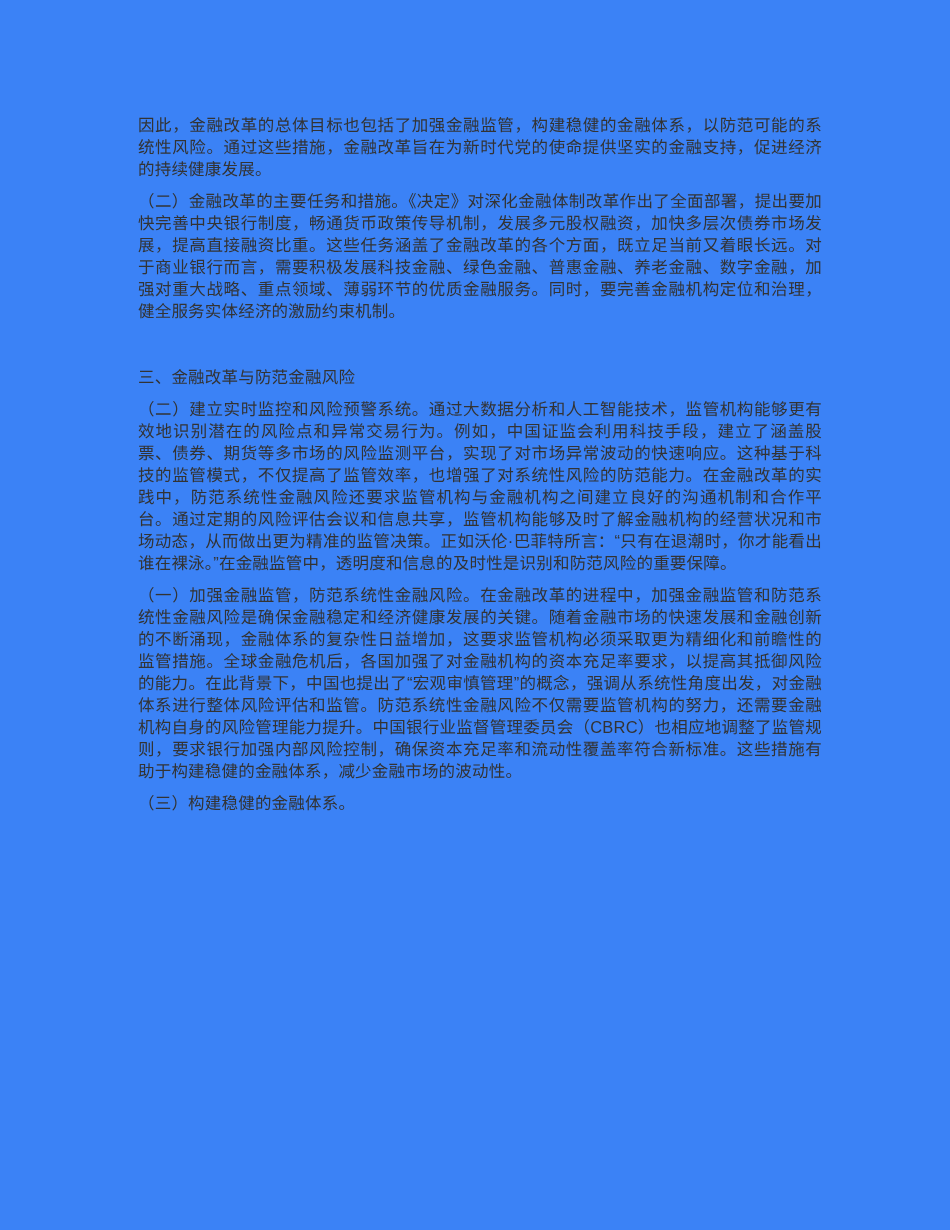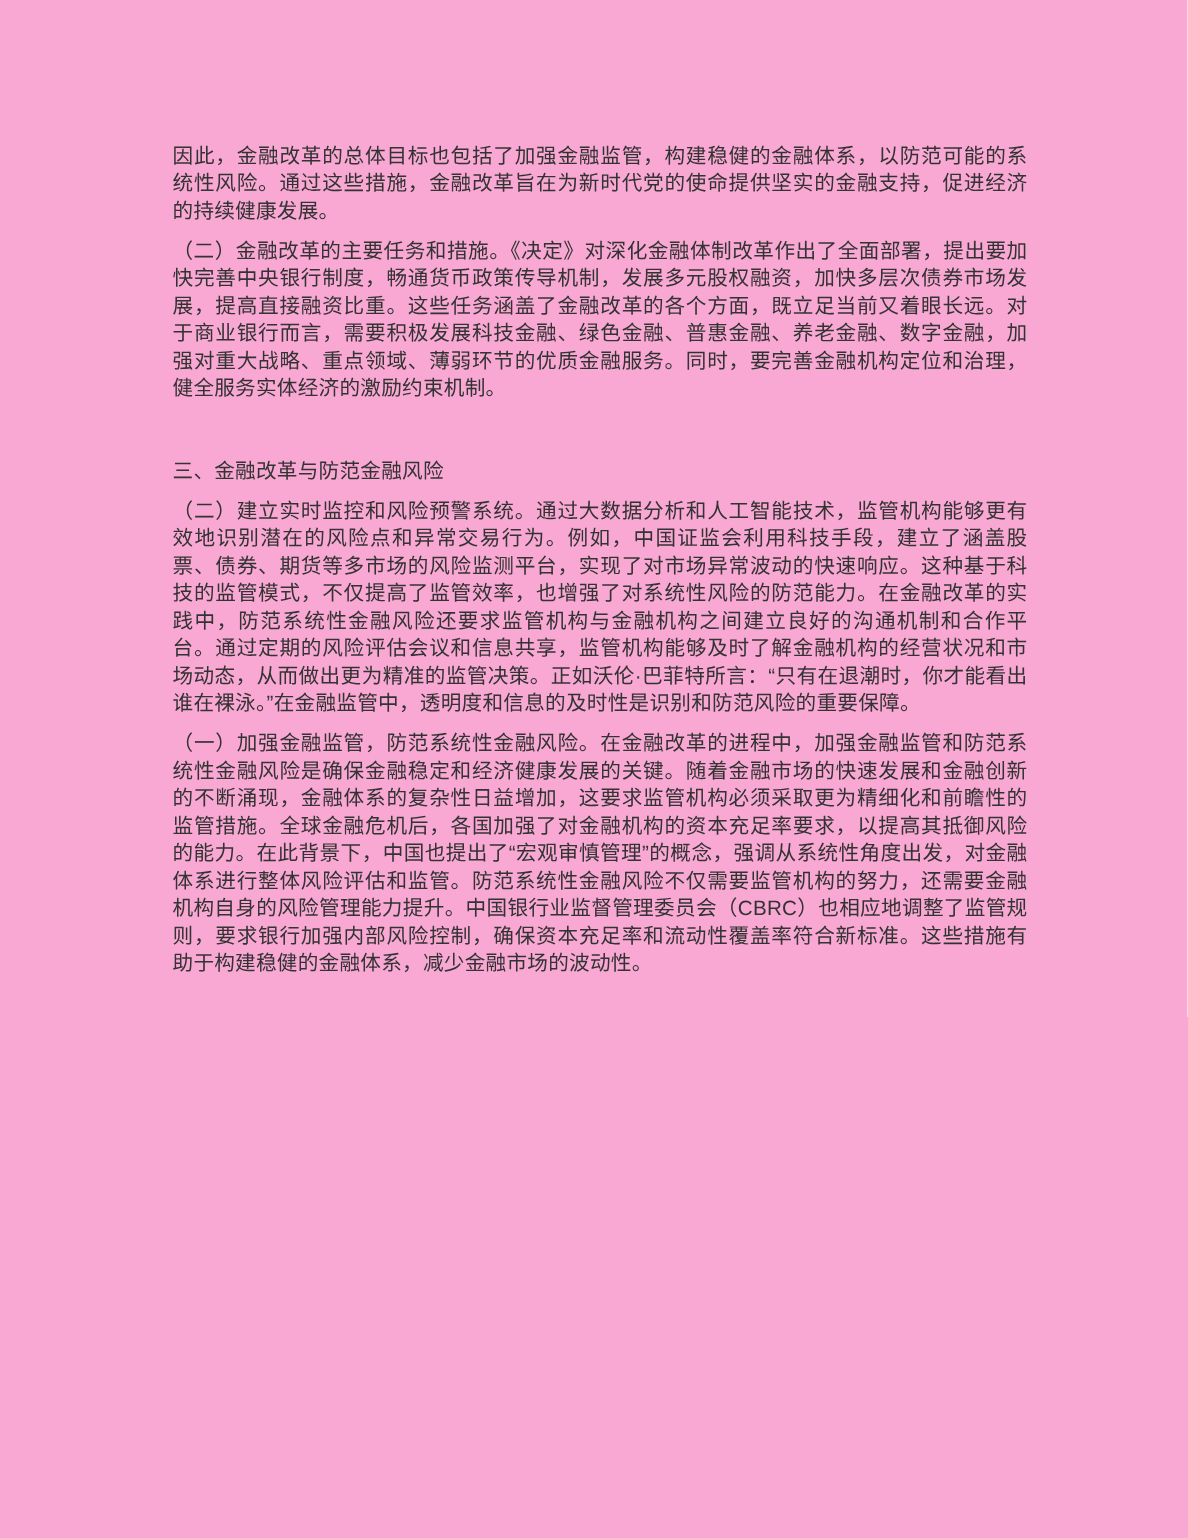--- a/index.html
+++ b/index.html
@@ -13,21 +13,21 @@
     position: relative;
     font-family: "Liberation Sans", "DejaVu Sans", sans-serif;
     overflow: hidden;
   }
   .page {
     position: absolute;
     left: 0;
     top: 0;
     width: 950px;
     height: 1230px;
-    background: #f9a8d4;
+    background: #3b82f6;
   }
   .content {
     position: absolute;
     left: 138px;
     top: 114px;
     width: 684px;
     color: #333333;
     font-size: 16.5px;
     line-height: 22px;
     text-align: justify;
@@ -46,14 +46,15 @@
 </head>
 <body>
 
 <div class="page">
   <div class="content">
     <p>因此，金融改革的总体目标也包括了加强金融监管，构建稳健的金融体系，以防范可能的系统性风险。通过这些措施，金融改革旨在为新时代党的使命提供坚实的金融支持，促进经济的持续健康发展。</p>
     <p>（二）金融改革的主要任务和措施。《决定》对深化金融体制改革作出了全面部署，提出要加快完善中央银行制度，畅通货币政策传导机制，发展多元股权融资，加快多层次债券市场发展，提高直接融资比重。这些任务涵盖了金融改革的各个方面，既立足当前又着眼长远。对于商业银行而言，需要积极发展科技金融、绿色金融、普惠金融、养老金融、数字金融，加强对重大战略、重点领域、薄弱环节的优质金融服务。同时，要完善金融机构定位和治理，健全服务实体经济的激励约束机制。</p>
     <p class="section-heading">三、金融改革与防范金融风险</p>
     <p>（二）建立实时监控和风险预警系统。通过大数据分析和人工智能技术，监管机构能够更有效地识别潜在的风险点和异常交易行为。例如，中国证监会利用科技手段，建立了涵盖股票、债券、期货等多市场的风险监测平台，实现了对市场异常波动的快速响应。这种基于科技的监管模式，不仅提高了监管效率，也增强了对系统性风险的防范能力。在金融改革的实践中，防范系统性金融风险还要求监管机构与金融机构之间建立良好的沟通机制和合作平台。通过定期的风险评估会议和信息共享，监管机构能够及时了解金融机构的经营状况和市场动态，从而做出更为精准的监管决策。正如沃伦·巴菲特所言：“只有在退潮时，你才能看出谁在裸泳。”在金融监管中，透明度和信息的及时性是识别和防范风险的重要保障。</p>
     <p>（一）加强金融监管，防范系统性金融风险。在金融改革的进程中，加强金融监管和防范系统性金融风险是确保金融稳定和经济健康发展的关键。随着金融市场的快速发展和金融创新的不断涌现，金融体系的复杂性日益增加，这要求监管机构必须采取更为精细化和前瞻性的监管措施。全球金融危机后，各国加强了对金融机构的资本充足率要求，以提高其抵御风险的能力。在此背景下，中国也提出了“宏观审慎管理”的概念，强调从系统性角度出发，对金融体系进行整体风险评估和监管。防范系统性金融风险不仅需要监管机构的努力，还需要金融机构自身的风险管理能力提升。中国银行业监督管理委员会（CBRC）也相应地调整了监管规则，要求银行加强内部风险控制，确保资本充足率和流动性覆盖率符合新标准。这些措施有助于构建稳健的金融体系，减少金融市场的波动性。</p>
+    <p>（三）构建稳健的金融体系。</p>
   </div>
 </div>
 
 </body></html>

